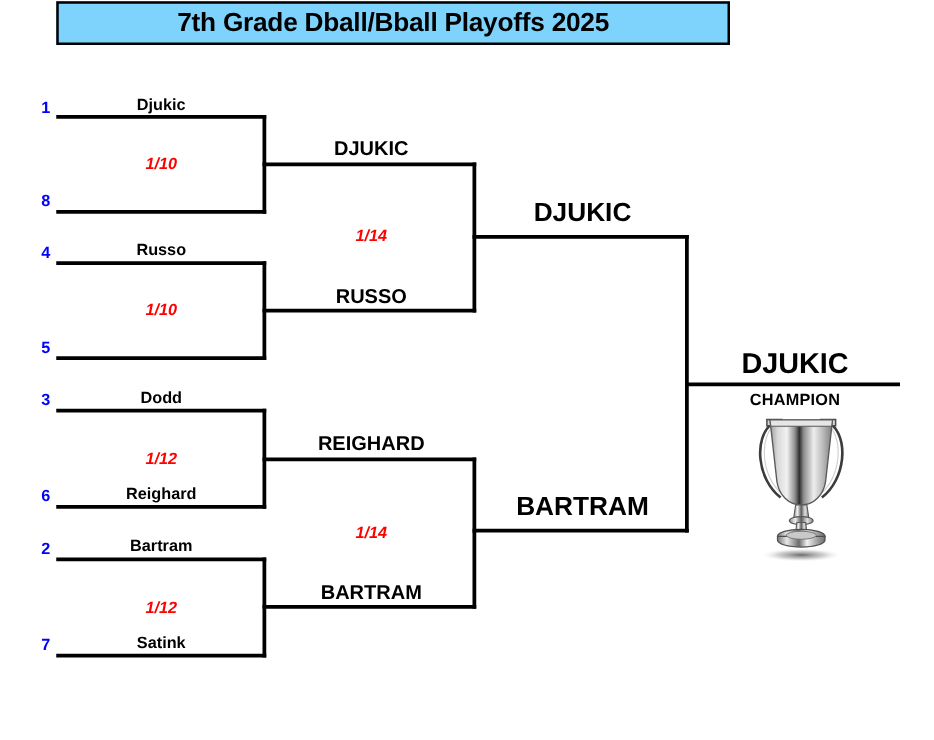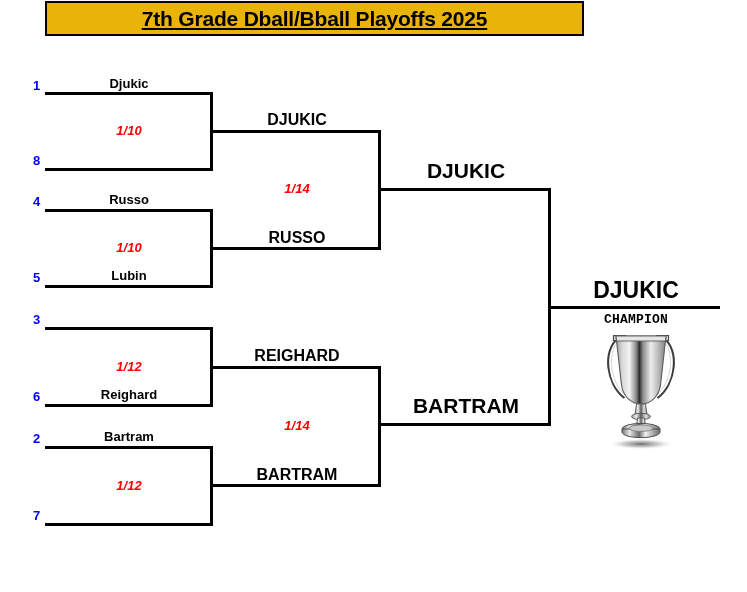--- a/index.html
+++ b/index.html
@@ -23,27 +23,26 @@
     height: 592px;
   }
 
   
   .title-bar {
     position: absolute;
     left: 45px;
     top: 1px;
     width: 539px;
     height: 35px;
-    background: #eab308;
+    background: #7dd3fc;
     border: 2px solid #000000;
     box-sizing: border-box;
     display: flex;
     align-items: center;
     justify-content: center;
-    text-decoration: underline;
   }
   .title-text {
     font-size: 21px;
     font-weight: bold;
     color: #000000;
     letter-spacing: -0.2px;
     white-space: nowrap;
   }
 
   
@@ -148,43 +147,44 @@
 
   <div class="vline" style="left:210px; top:92px;  height:79px;"></div>
 
   <div class="seed" style="left:33px;  top:194px;">4</div>
   <div class="team-r1" style="left:45px;  top:192px; width:168px;">Russo</div>
   <div class="hline" style="left:45px;  top:209px; width:168px;"></div>
 
   <div class="gamedate" style="left:45px; top:240px; width:168px;">1/10</div>
 
   <div class="seed" style="left:33px;  top:270px;">5</div>
-  <div class="team-r1" style="left:45px;  top:268px; width:168px;">Lubin</div>
   <div class="hline" style="left:45px;  top:285px; width:168px;"></div>
 
   <div class="vline" style="left:210px; top:209px; height:79px;"></div>
 
   <div class="seed" style="left:33px;  top:312px;">3</div>
+  <div class="team-r1" style="left:45px;  top:310px; width:168px;">Dodd</div>
   <div class="hline" style="left:45px;  top:327px; width:168px;"></div>
 
   <div class="gamedate" style="left:45px; top:359px; width:168px;">1/12</div>
 
   <div class="seed" style="left:33px;  top:389px;">6</div>
   <div class="team-r1" style="left:45px;  top:387px; width:168px;">Reighard</div>
   <div class="hline" style="left:45px;  top:404px; width:168px;"></div>
 
   <div class="vline" style="left:210px; top:327px; height:80px;"></div>
 
   <div class="seed" style="left:33px;  top:431px;">2</div>
   <div class="team-r1" style="left:45px;  top:429px; width:168px;">Bartram</div>
   <div class="hline" style="left:45px;  top:446px; width:168px;"></div>
 
   <div class="gamedate" style="left:45px; top:478px; width:168px;">1/12</div>
 
   <div class="seed" style="left:33px;  top:508px;">7</div>
+  <div class="team-r1" style="left:45px;  top:506px; width:168px;">Satink</div>
   <div class="hline" style="left:45px;  top:523px; width:168px;"></div>
 
   <div class="vline" style="left:210px; top:446px; height:80px;"></div>
 
   <div class="team-r2" style="left:213px; top:111px; width:168px;">DJUKIC</div>
   <div class="hline" style="left:210px; top:130px; width:171px;"></div>
 
   <div class="gamedate" style="left:213px; top:181px; width:168px;">1/14</div>
 
   <div class="team-r2" style="left:213px; top:229px; width:168px;">RUSSO</div>
@@ -206,21 +206,21 @@
   <div class="hline" style="left:378px; top:188px; width:173px;"></div>
 
 
   <div class="team-r3" style="left:381px; top:394px; width:170px;">BARTRAM</div>
   <div class="hline" style="left:378px; top:423px; width:173px;"></div>
 
   <div class="vline" style="left:548px; top:188px; height:238px;"></div>
 
   <div class="team-champ" style="left:551px; top:277px; width:170px;">DJUKIC</div>
   <div class="hline" style="left:548px; top:306px; width:172px;"></div>
-  <div class="champ-sub" style="left:551px; top:312px; width:170px;font-family:Liberation Mono, monospace;">CHAMPION</div>
+  <div class="champ-sub" style="left:551px; top:312px; width:170px;">CHAMPION</div>
 
   <div class="trophy-wrap">
     <svg class="trophy-svg" width="90" height="125" viewBox="0 0 90 125" xmlns="http://www.w3.org/2000/svg">
       <defs>
         <linearGradient id="cupGrad" x1="0" y1="0" x2="1" y2="0">
           <stop offset="0%" stop-color="#9a9a9a"></stop>
           <stop offset="12%" stop-color="#d8d8d8"></stop>
           <stop offset="27%" stop-color="#f2f2f2"></stop>
           <stop offset="40%" stop-color="#8e8e8e"></stop>
           <stop offset="47%" stop-color="#2e2e2e"></stop>

